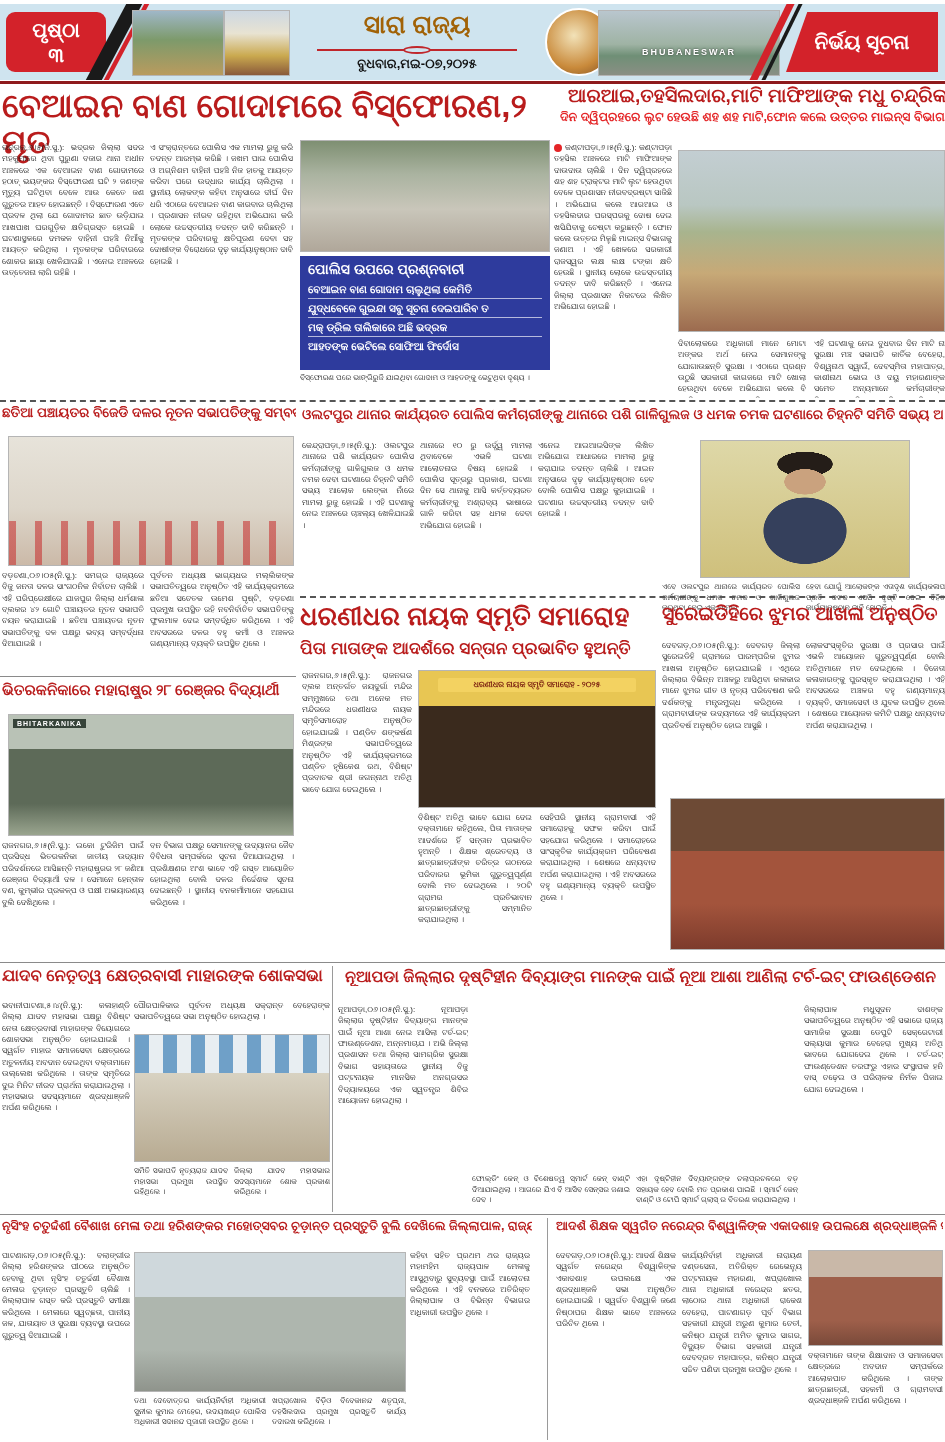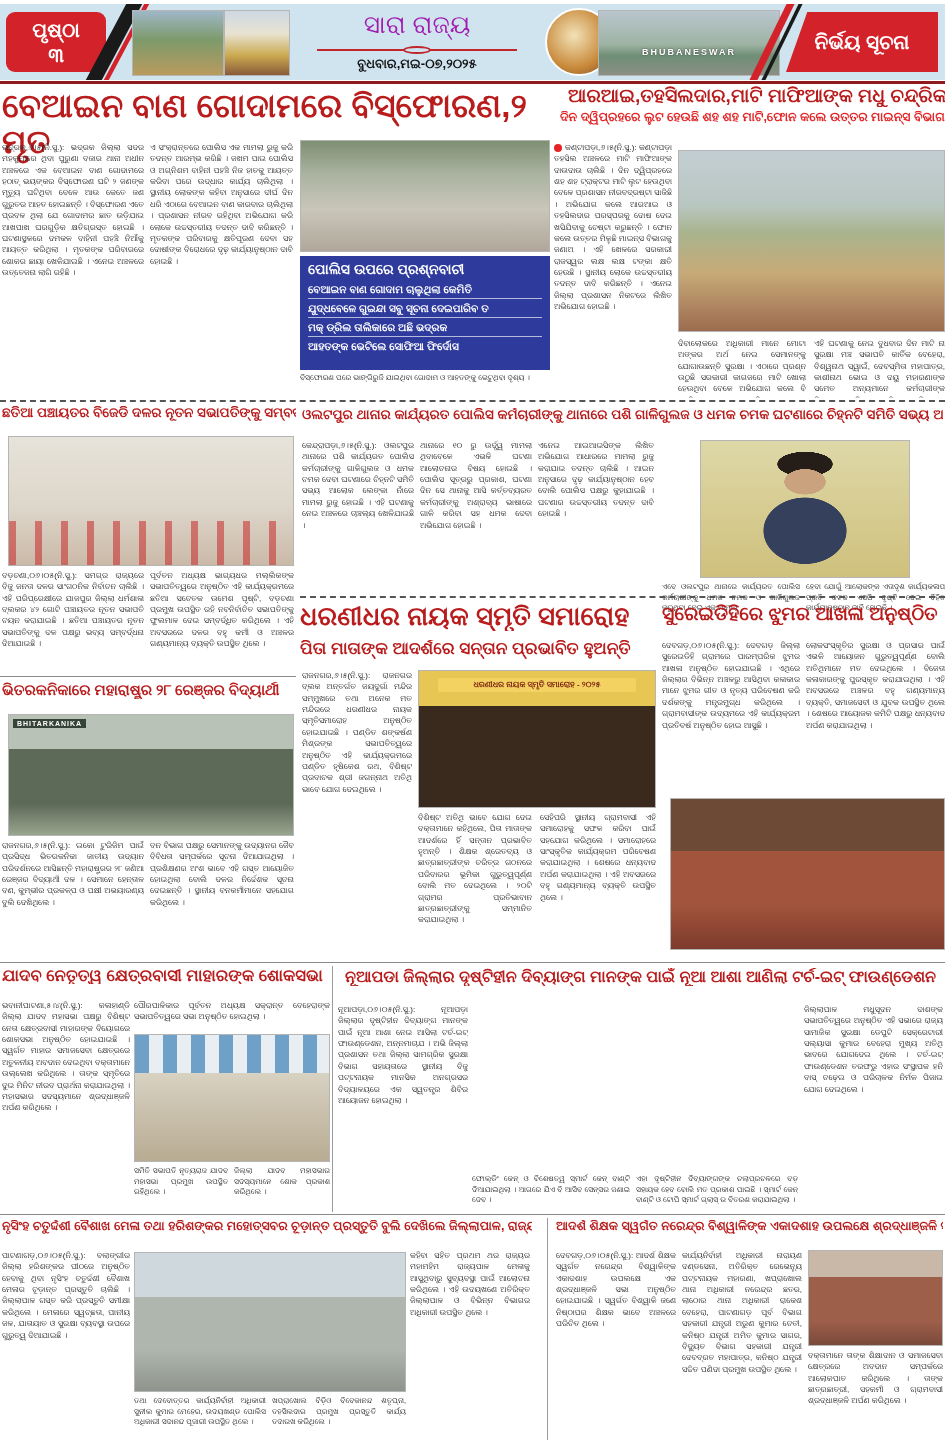--- a/index.html
+++ b/index.html
@@ -4,21 +4,21 @@
 <style>
   html,body{margin:0;padding:0;background:#ffffff;}
   .page{position:relative;width:945px;height:1442px;background:#ffffff;overflow:hidden;
         font-family:"Liberation Sans","DejaVu Sans",sans-serif;color:#1a1a1a;}
   
   .masthead{position:absolute;left:0;top:4px;width:945px;height:76px;background:#cfe4ef;overflow:hidden;}
   .pagebox{position:absolute;left:6px;top:8px;width:100px;height:60px;background:#d3222a;border-radius:9px;
            color:#fff;font-weight:bold;text-align:center;line-height:1.25;padding-top:6px;box-sizing:border-box;font-size:20px;}
   .slash{position:absolute;left:106px;top:0;width:16px;height:76px;background:#1a1a1a;transform:skewX(-28deg);}
   .slash2{position:absolute;left:124px;top:0;width:5px;height:76px;background:#d3222a;transform:skewX(-28deg);}
-  .mh-title{position:absolute;left:292px;top:6px;width:250px;text-align:center;font-size:25px;font-weight:normal;color:#a21caf;}
+  .mh-title{position:absolute;left:292px;top:6px;width:250px;text-align:center;font-size:25px;font-weight:bold;color:#a16207;}
   .mh-orn{position:absolute;left:317px;top:42px;width:200px;height:8px;}
   .mh-orn .bar{position:absolute;top:3px;left:0;width:100%;height:2px;background:#c0262b;}
   .mh-orn .knot{position:absolute;top:0;left:86px;width:28px;height:8px;border:2px solid #c0262b;border-radius:50%;background:#cfe4ef;box-sizing:border-box;}
   .mh-date{position:absolute;left:292px;top:52px;width:250px;text-align:center;font-size:13px;font-weight:bold;color:#111;}
   .redbanner{position:absolute;left:786px;top:8px;width:152px;height:60px;background:#d3222a;color:#ffffff;
              font-size:20px;font-weight:bold;display:flex;align-items:center;justify-content:center;
              clip-path:polygon(14% 0,100% 0,100% 100%,0 100%);}
   .rb-stripe1{position:absolute;left:768px;top:0;width:8px;height:76px;background:#d3222a;transform:skewX(-26deg);}
   .rb-stripe2{position:absolute;left:780px;top:0;width:4px;height:76px;background:#1a1a1a;transform:skewX(-26deg);}
   .mrule{position:absolute;left:0;top:81px;width:945px;height:3px;background:#8e1a1c;}
@@ -170,21 +170,21 @@
   <div class="body-col cap" style="left:472px;top:1174px;width:158px;height:38px;">ଫୋଲ୍ଡିଂ କେନ୍ ଓ ବିଶେଷତ୍ୱ ସ୍ମାର୍ଟ କେନ୍ ବାଣ୍ଟି ଦିଆଯାଇଥିଲା । ଆଗରେ ଯିଏ ବି ଆସିବ ସେନ୍ସର ଜଣାଇ ଦେବ ।</div>
   <div class="body-col cap" style="left:636px;top:1174px;width:162px;height:38px;">ଏହା ଦୃଷ୍ଟିହୀନ ଦିବ୍ୟାଙ୍ଗଙ୍କ ଚଲାପ୍ରଚଳରେ ବଡ଼ ସହାୟକ ହେବ ବୋଲି ମତ ପ୍ରକାଶ ପାଇଛି । ସ୍ମାର୍ଟ କେନ୍ ବାଣ୍ଟି ଓ ଟୋପି ସ୍ମାର୍ଟ ଗ୍ଲାସ୍ ର ବିତରଣ କରାଯାଇଥିଲା ।</div>
 
   <div class="hline" style="left:0;top:1214px;width:945px;"></div>
 
   <div class="hl nowrap" style="left:2px;top:1220px;width:530px;font-size:12.5px;">ନୃସିଂହ ଚତୁର୍ଦ୍ଦଶୀ ବୈଶାଖ ମେଳା ତଥା ହରିଶଙ୍କର ମହୋତ୍ସବର ଚୂଡ଼ାନ୍ତ ପ୍ରସ୍ତୁତି ବୁଲି ଦେଖିଲେ ଜିଲ୍ଲାପାଳ, ରାଜ୍ୟପାଳଙ୍କ ଗସ୍ତକୁ ନେଇ ତତ୍ପରତା</div>
   <div class="body-col" style="left:2px;top:1250px;width:128px;height:188px;">ପାଟଣାଗଡ଼,୦୬।୦୫(ନି.ସୁ.): ବଲାଙ୍ଗୀର ଜିଲ୍ଲା ହରିଶଙ୍କର ପୀଠରେ ଅନୁଷ୍ଠିତ ହେବାକୁ ଥିବା ନୃସିଂହ ଚତୁର୍ଦ୍ଦଶୀ ବୈଶାଖ ମେଳାର ଚୂଡ଼ାନ୍ତ ପ୍ରସ୍ତୁତି ଚାଲିଛି । ଜିଲ୍ଲାପାଳ ଗସ୍ତ କରି ପ୍ରସ୍ତୁତି ସମୀକ୍ଷା କରିଥିଲେ । ମେଳାରେ ସ୍ୱଚ୍ଛତା, ପାନୀୟ ଜଳ, ଯାତାୟାତ ଓ ସୁରକ୍ଷା ବ୍ୟବସ୍ଥା ଉପରେ ଗୁରୁତ୍ୱ ଦିଆଯାଇଛି ।</div>
   <div class="ph ph-officials" style="left:134px;top:1252px;width:272px;height:140px;"></div>
   <div class="body-col cap" style="left:272px;top:1396px;width:134px;height:44px;">ଖପ୍ରାଖୋଲ ବିଡ଼ିଓ ବିବେକାନନ୍ଦ ଶତୃଘ୍ନା, ତହସିଲଦାର ପ୍ରମୁଖ ପ୍ରସ୍ତୁତି କାର୍ଯ୍ୟ ତଦାରଖ କରିଥିଲେ ।</div>
   <div class="body-col cap" style="left:134px;top:1396px;width:132px;height:44px;">ତଥା ଦେବୋତ୍ତର କାର୍ଯ୍ୟନିର୍ବାହୀ ଅଧିକାରୀ ସୁନୀଲ କୁମାର ମେହେର, ଉଦୟଖଣ୍ଡ ପୋଲିସ ଅଧିକାରୀ ସଦାନନ୍ଦ ପୂଜାରୀ ଉପସ୍ଥିତ ଥିଲେ ।</div>
-  <div class="body-col" style="left:410px;top:1250px;width:120px;height:188px;">କହିବା ସହିତ ପ୍ରଥମ ଥର ରାଜ୍ୟର ମହାମହିମ ରାଜ୍ୟପାଳ ମେଳାକୁ ଆସୁଥିବାରୁ ସୁବ୍ୟବସ୍ଥା ପାଇଁ ଆଲୋଚନା କରିଥିଲେ । ଏହି ଉଦୟଖଣେ ଅତିରିକ୍ତ ଜିଲ୍ଲାପାଳ ଓ ବିଭିନ୍ନ ବିଭାଗର ଅଧିକାରୀ ଉପସ୍ଥିତ ଥିଲେ ।</div>
+  <div class="body-col" style="left:410px;top:1250px;width:120px;height:188px;">କହିବା ସହିତ ପ୍ରଥମ ଥର ରାଜ୍ୟର ମହାମହିମ ରାଜ୍ୟପାଳ ମେଳାକୁ ଆସୁଥିବାରୁ ସୁବ୍ୟବସ୍ଥା ପାଇଁ ଆଲୋଚନା କରିଥିଲେ । ଏହି ବନକରେ ଅତିରିକ୍ତ ଜିଲ୍ଲାପାଳ ଓ ବିଭିନ୍ନ ବିଭାଗର ଅଧିକାରୀ ଉପସ୍ଥିତ ଥିଲେ ।</div>
   <div class="vline" style="left:547px;top:1218px;height:222px;"></div>
 
   <div class="hl nowrap" style="left:556px;top:1220px;width:387px;font-size:12.5px;">ଆଦର୍ଶ ଶିକ୍ଷକ ସ୍ୱର୍ଗତ ନରେନ୍ଦ୍ର ବିଶ୍ୱାଳିଙ୍କ ଏକାଦଶାହ ଉପଲକ୍ଷେ ଶ୍ରଦ୍ଧାଞ୍ଜଳି ସଭା</div>
   <div class="body-col" style="left:556px;top:1250px;width:120px;height:188px;">ଦେବଗଡ଼,୦୬।୦୫(ନି.ସୁ.): ଆଦର୍ଶ ଶିକ୍ଷକ ସ୍ୱର୍ଗତ ନରେନ୍ଦ୍ର ବିଶ୍ୱାଳିଙ୍କ ଏକାଦଶାହ ଉପଲକ୍ଷେ ଏକ ଶ୍ରଦ୍ଧାଞ୍ଜଳି ସଭା ଅନୁଷ୍ଠିତ ହୋଇଯାଇଛି । ସ୍ୱର୍ଗତ ବିଶ୍ୱାଳି ଜଣେ ନିଷ୍ଠାପର ଶିକ୍ଷକ ଭାବେ ଅଞ୍ଚଳରେ ପରିଚିତ ଥିଲେ ।</div>
   <div class="body-col" style="left:682px;top:1250px;width:120px;height:188px;">କାର୍ଯ୍ୟନିର୍ବାହୀ ଅଧିକାରୀ ନାରାୟଣ ଦଣ୍ଡସେନା, ଅତିରିକ୍ତ ରେଭେନ୍ୟୁ ପଟ୍ଟନାୟକ ମହାରଣା, ଖପ୍ରାଖୋଲ ଥାନା ଅଧିକାରୀ ନରେନ୍ଦ୍ର ଛତର, ଲାଠୋର ଥାନା ଅଧିକାରୀ ରାକେଶ ବେହେରା, ପାଟଣାଗଡ଼ ପୂର୍ବ ବିଭାଗ ସହକାରୀ ଯନ୍ତ୍ରୀ ଅରୁଣ କୁମାର ଚେତୀ, କନିଷ୍ଠ ଯନ୍ତ୍ରୀ ଅମିତ କୁମାର ସାଗର, ବିଦ୍ୟୁତ ବିଭାଗ ସହକାରୀ ଯନ୍ତ୍ରୀ ଦେବବ୍ରତ ମହାପାତ୍ର, କନିଷ୍ଠ ଯନ୍ତ୍ରୀ ସଚ୍ଚିତ ପଣିଦା ପ୍ରମୁଖ ଉପସ୍ଥିତ ଥିଲେ ।</div>
   <div class="ph ph-group" style="left:808px;top:1250px;width:135px;height:96px;"></div>
   <div class="body-col" style="left:808px;top:1350px;width:135px;height:88px;">ବକ୍ତାମାନେ ତାଙ୍କ ଶିକ୍ଷାଦାନ ଓ ସମାଜସେବା କ୍ଷେତ୍ରରେ ଅବଦାନ ସମ୍ପର୍କରେ ଆଲୋକପାତ କରିଥିଲେ । ତାଙ୍କ ଛାତ୍ରଛାତ୍ରୀ, ସହକର୍ମୀ ଓ ଗ୍ରାମବାସୀ ଶ୍ରଦ୍ଧାଞ୍ଜଳି ଅର୍ପଣ କରିଥିଲେ ।</div>
 
 </div>
 

